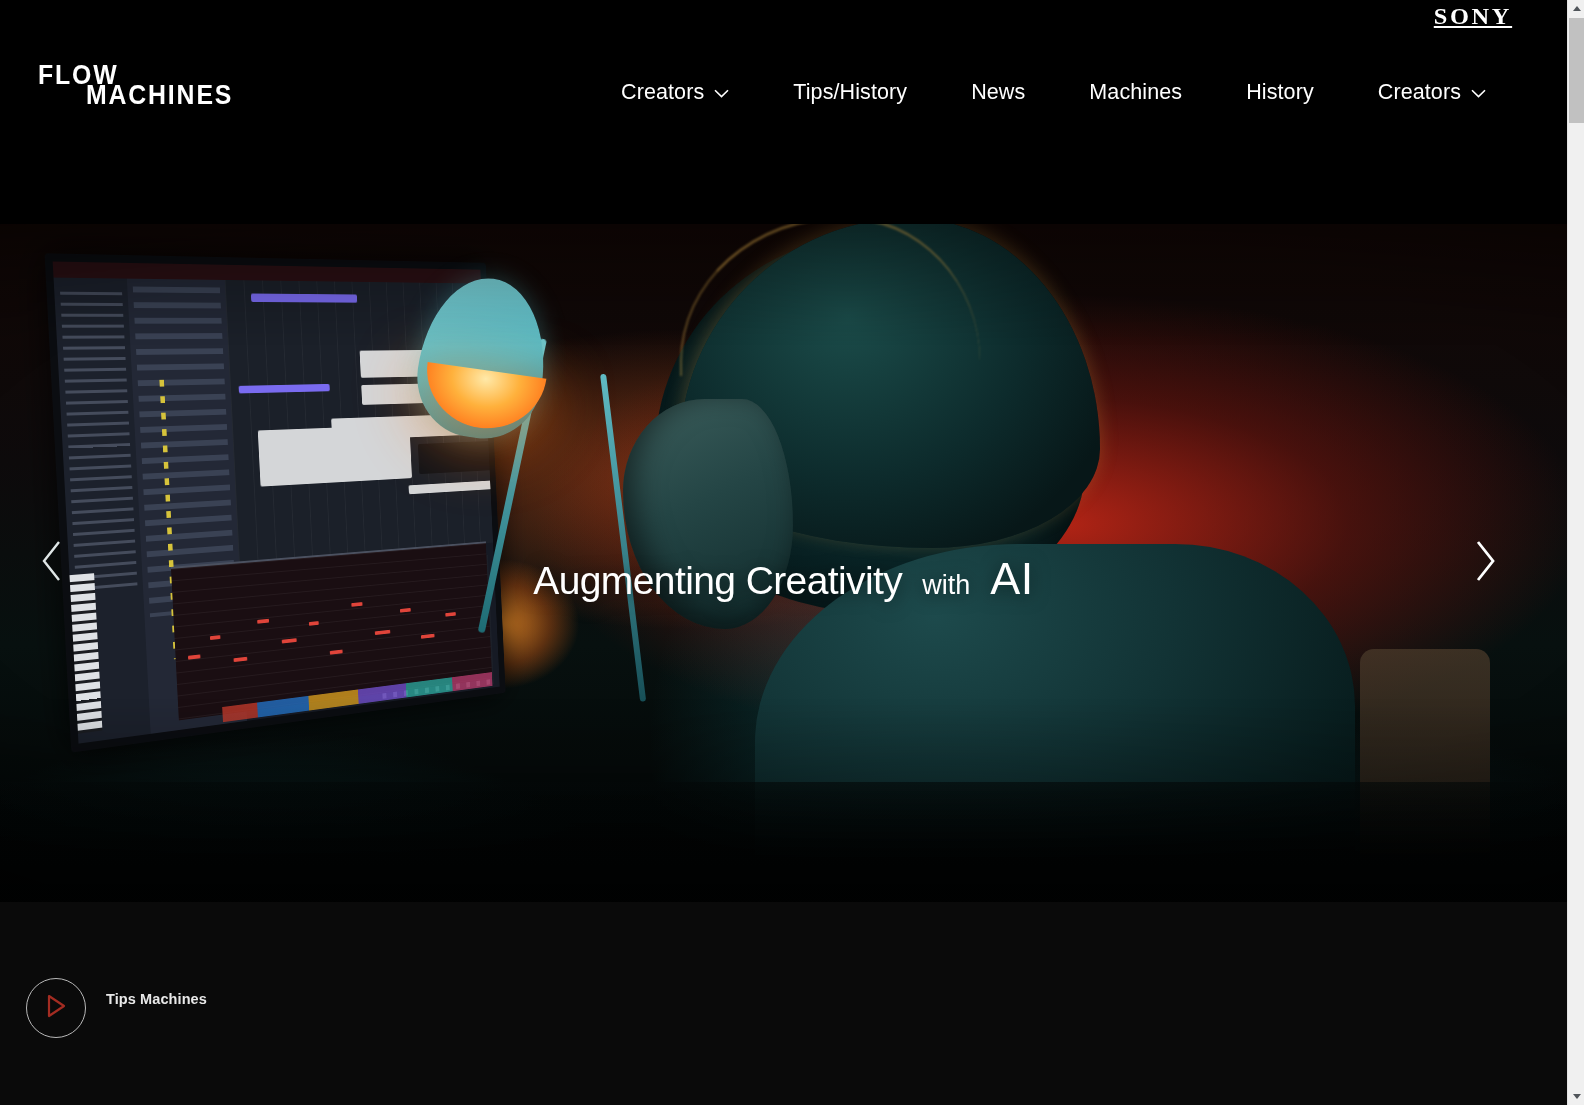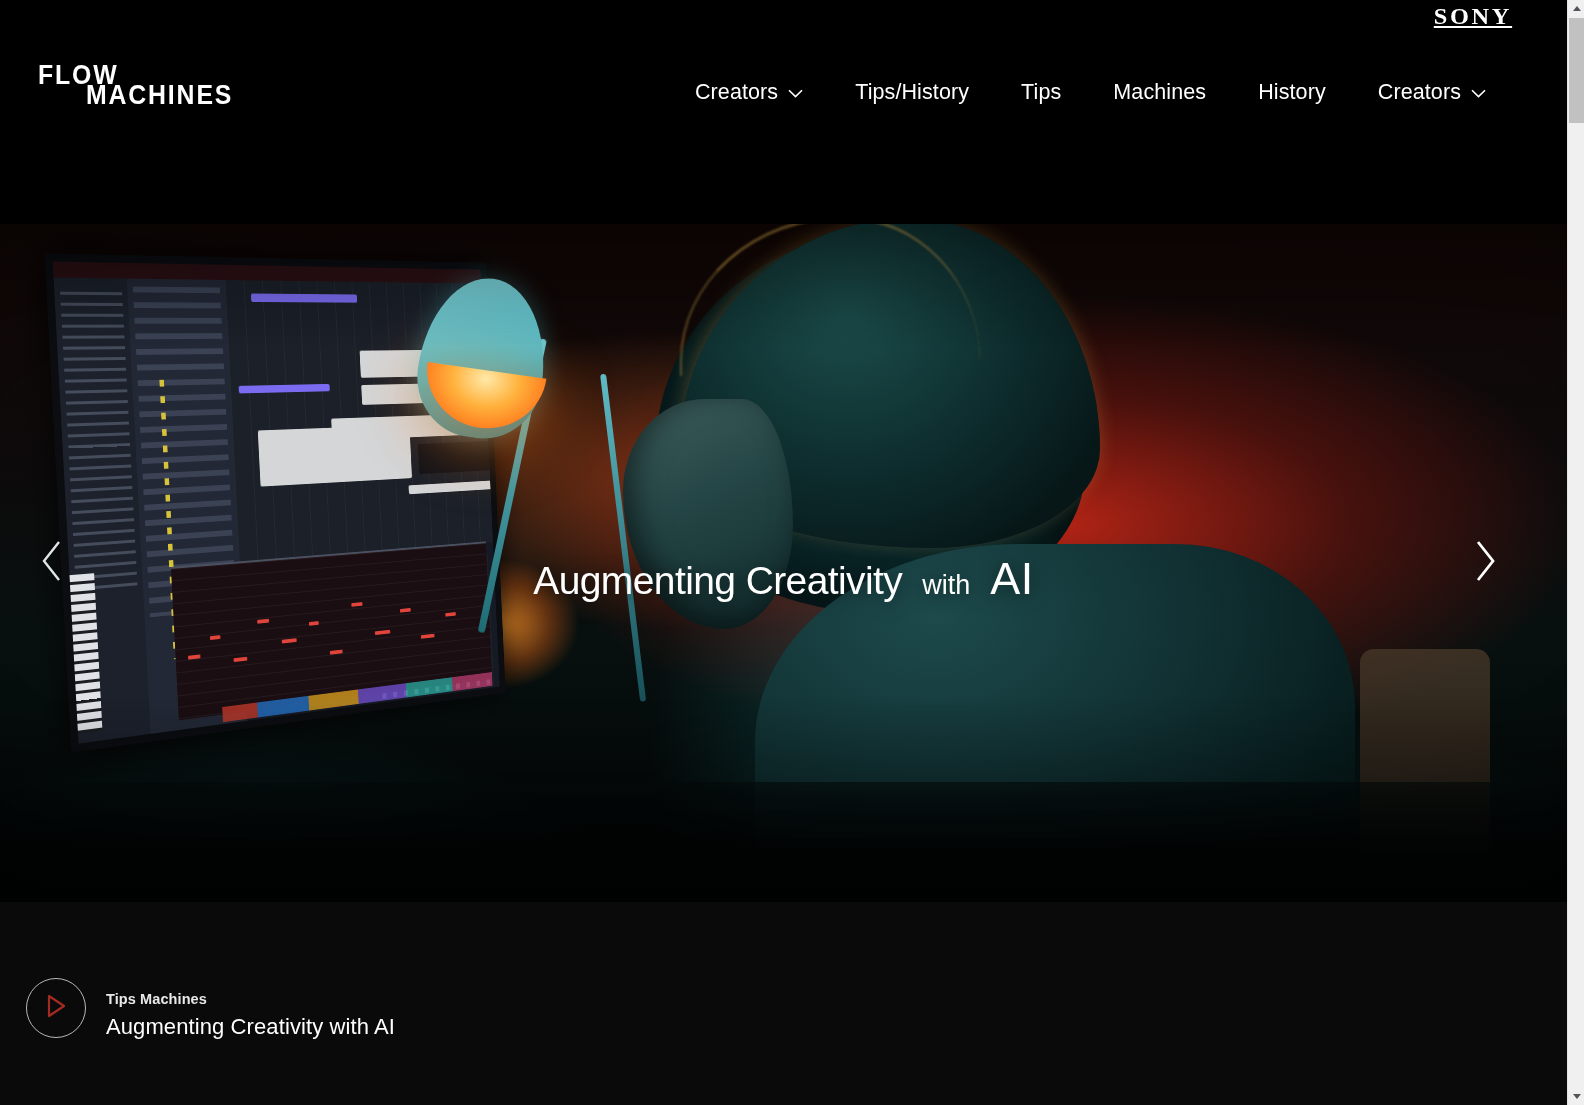--- a/index.html
+++ b/index.html
@@ -46,21 +46,21 @@
     color:#fff; font-weight:bold;
     letter-spacing:2px;
     line-height:1;
     white-space:nowrap;
   }
   .brand-flow { left:0; top:0; font-size:27px; transform:scaleX(0.92); transform-origin:left top; }
   .brand-machines { left:48px; top:20px; font-size:27px; transform:scaleX(0.92); transform-origin:left top; }
 
   .main-nav {
     position:absolute; right:55px; top:44px;
-    display:flex; align-items:center; gap:0px;
+    display:flex; align-items:center; gap:12px;
   }
   .nav-item {
     display:flex; align-items:center; gap:10px;
     color:#ffffff; font-size:21.5px; line-height:28px;
     padding:0 26px; cursor:pointer; white-space:nowrap;
     letter-spacing:0.1px;
   }
   .nav-item .chev {
     display:inline-block; width:15px; height:9px; position:relative; top:1px;
   }
@@ -322,21 +322,21 @@
                 <path d="M1 1.2 L7.5 7.6 L14 1.2" fill="none" stroke="#ffffff" stroke-width="1.6"></path>
               </svg>
           </span>
         </div>
 
         <div class="nav-item">
           <span>Tips/History</span>
         </div>
 
         <div class="nav-item">
-          <span>Tips</span>
+          <span>News</span>
         </div>
 
         <div class="nav-item">
           <span>Machines</span>
         </div>
 
         <div class="nav-item">
           <span>History</span>
         </div>
 
@@ -444,21 +444,20 @@
         <div class="play-btn">
           <span>
             <svg width="24" height="26" viewBox="0 0 24 26">
               <path d="M5 3 L20 13 L5 23 Z" fill="none" stroke="#a32c22" stroke-width="2.2" stroke-linejoin="round"></path>
             </svg>
           </span>
         </div>
 
         <div class="player-meta">
           <div class="player-eyebrow">Tips Machines</div>
-          <div class="player-track">Augmenting Creativity with AI</div>
         </div>
 
       </div>
     </div>
 
   </div>
 
   <div class="scrollbar">
     <div class="sb-arrow up">
         <span></span>

